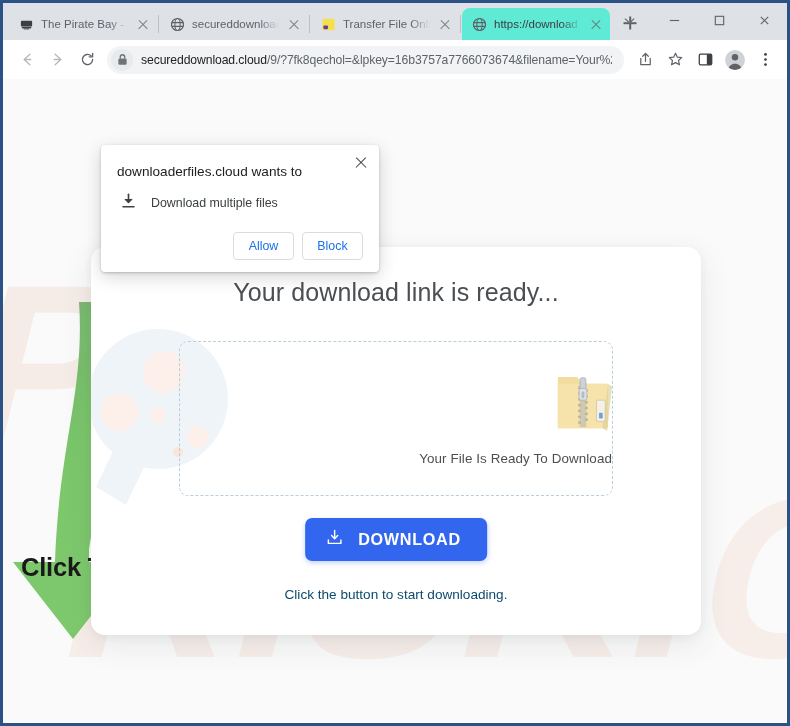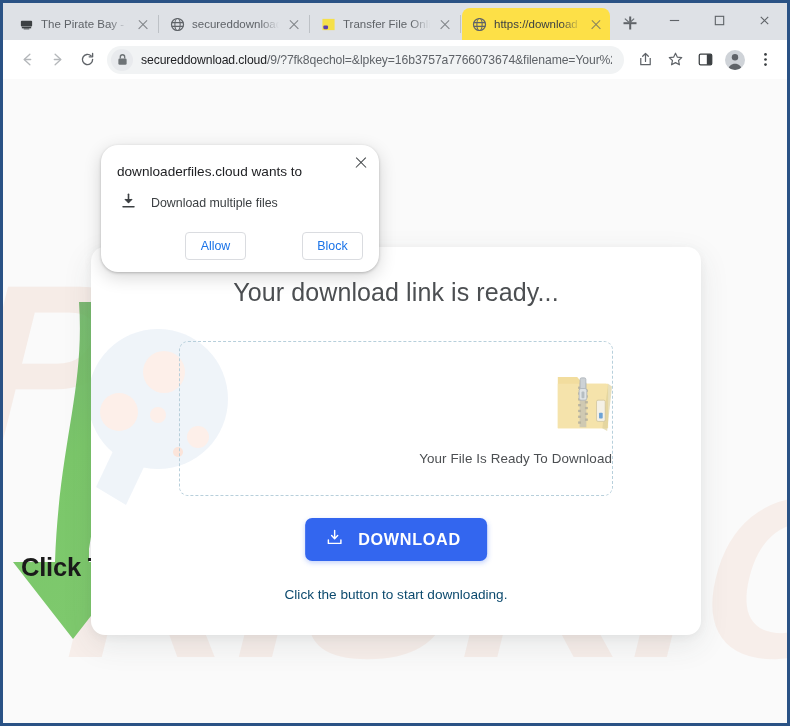--- a/index.html
+++ b/index.html
@@ -33,21 +33,21 @@
     display: flex;
     align-items: center;
     gap: 7px;
     padding: 0 6px 0 10px;
     font-size: 11.5px;
     color: #5f6368;
     border-radius: 8px 8px 0 0;
     background: transparent;
   }
   .tab.active {
-    background: #fde047;
+    background: #5eead4;
     color: #3c4043;
   }
   .tab .favicon {
     width: 15px; height: 15px;
     flex: 0 0 15px;
     display: flex; align-items: center; justify-content: center;
   }
   .tab .tlabel {
     flex: 1 1 auto;
     white-space: nowrap;
@@ -279,21 +279,21 @@
     font-size: 13.6px;
     color: #0c4a6e;
   }
 
   
   .permbubble {
     position: absolute;
     left: 98px; top: 66px;
     width: 278px;
     background: #ffffff;
-    border-radius: 17px;
+    border-radius: 4px;
     box-shadow: 0 1px 3px rgba(0,0,0,.22), 0 5px 18px rgba(0,0,0,.16);
     padding: 16px 16px 12px 16px;
     z-index: 50;
   }
   .permclose {
     position: absolute;
     right: 9px; top: 9px;
     width: 18px; height: 18px;
   }
   .permclose::before, .permclose::after {
@@ -325,21 +325,20 @@
     min-width: 61px;
     height: 28px;
     border: 1px solid #dadce0;
     border-radius: 4px;
     background: #fff;
     color: #1a73e8;
     font-size: 12.4px;
     font-family: "Liberation Sans", sans-serif;
     display: flex; align-items: center; justify-content: center;
     padding: 0 14px;
-    margin-left: 48px;
   }
 </style>
 </head>
 <body>
 
 <div id="frame">
 
   <div class="tabstrip">
 
     <div class="tab">

